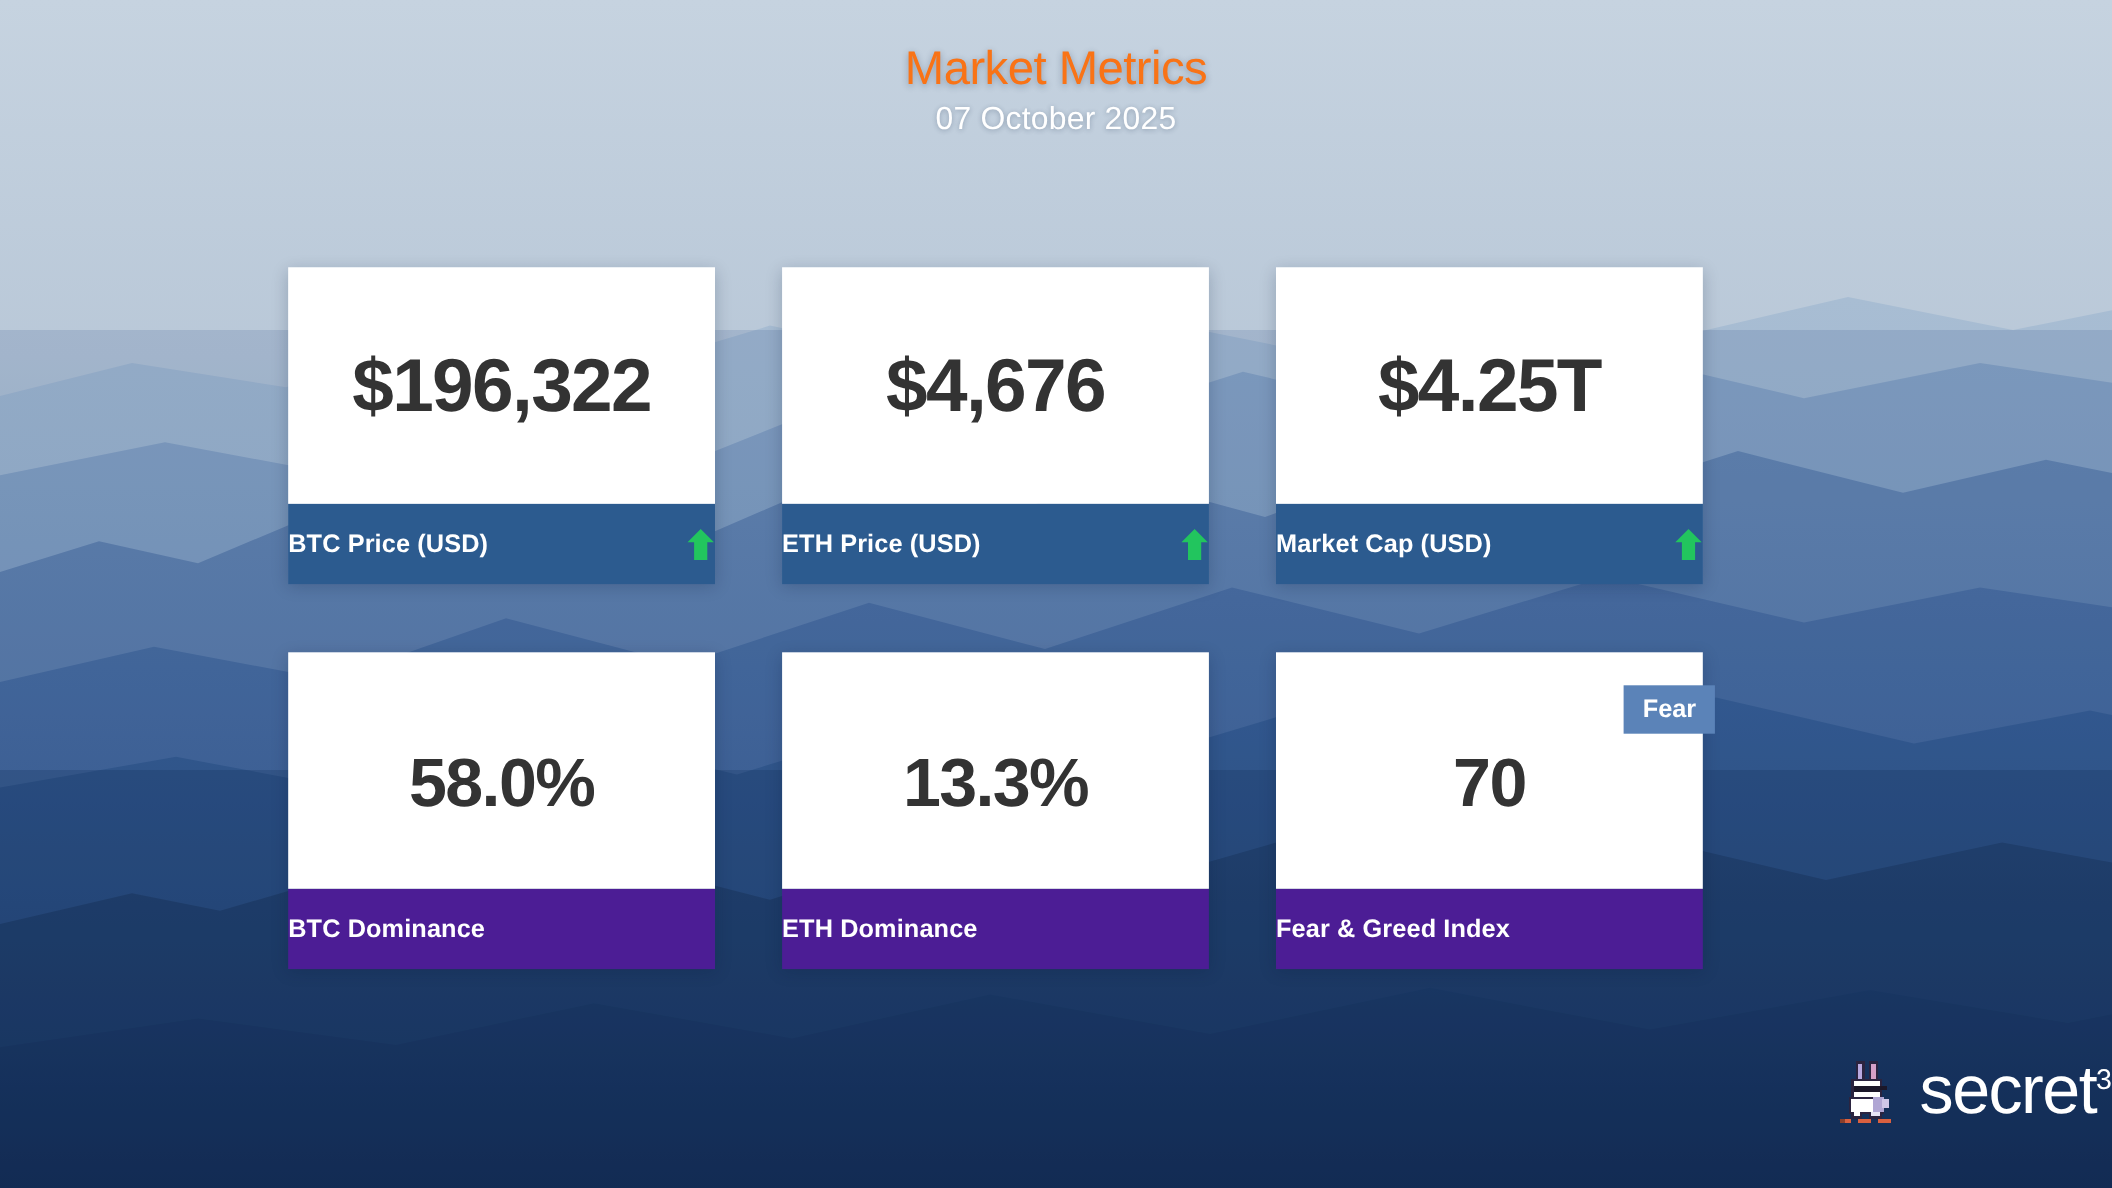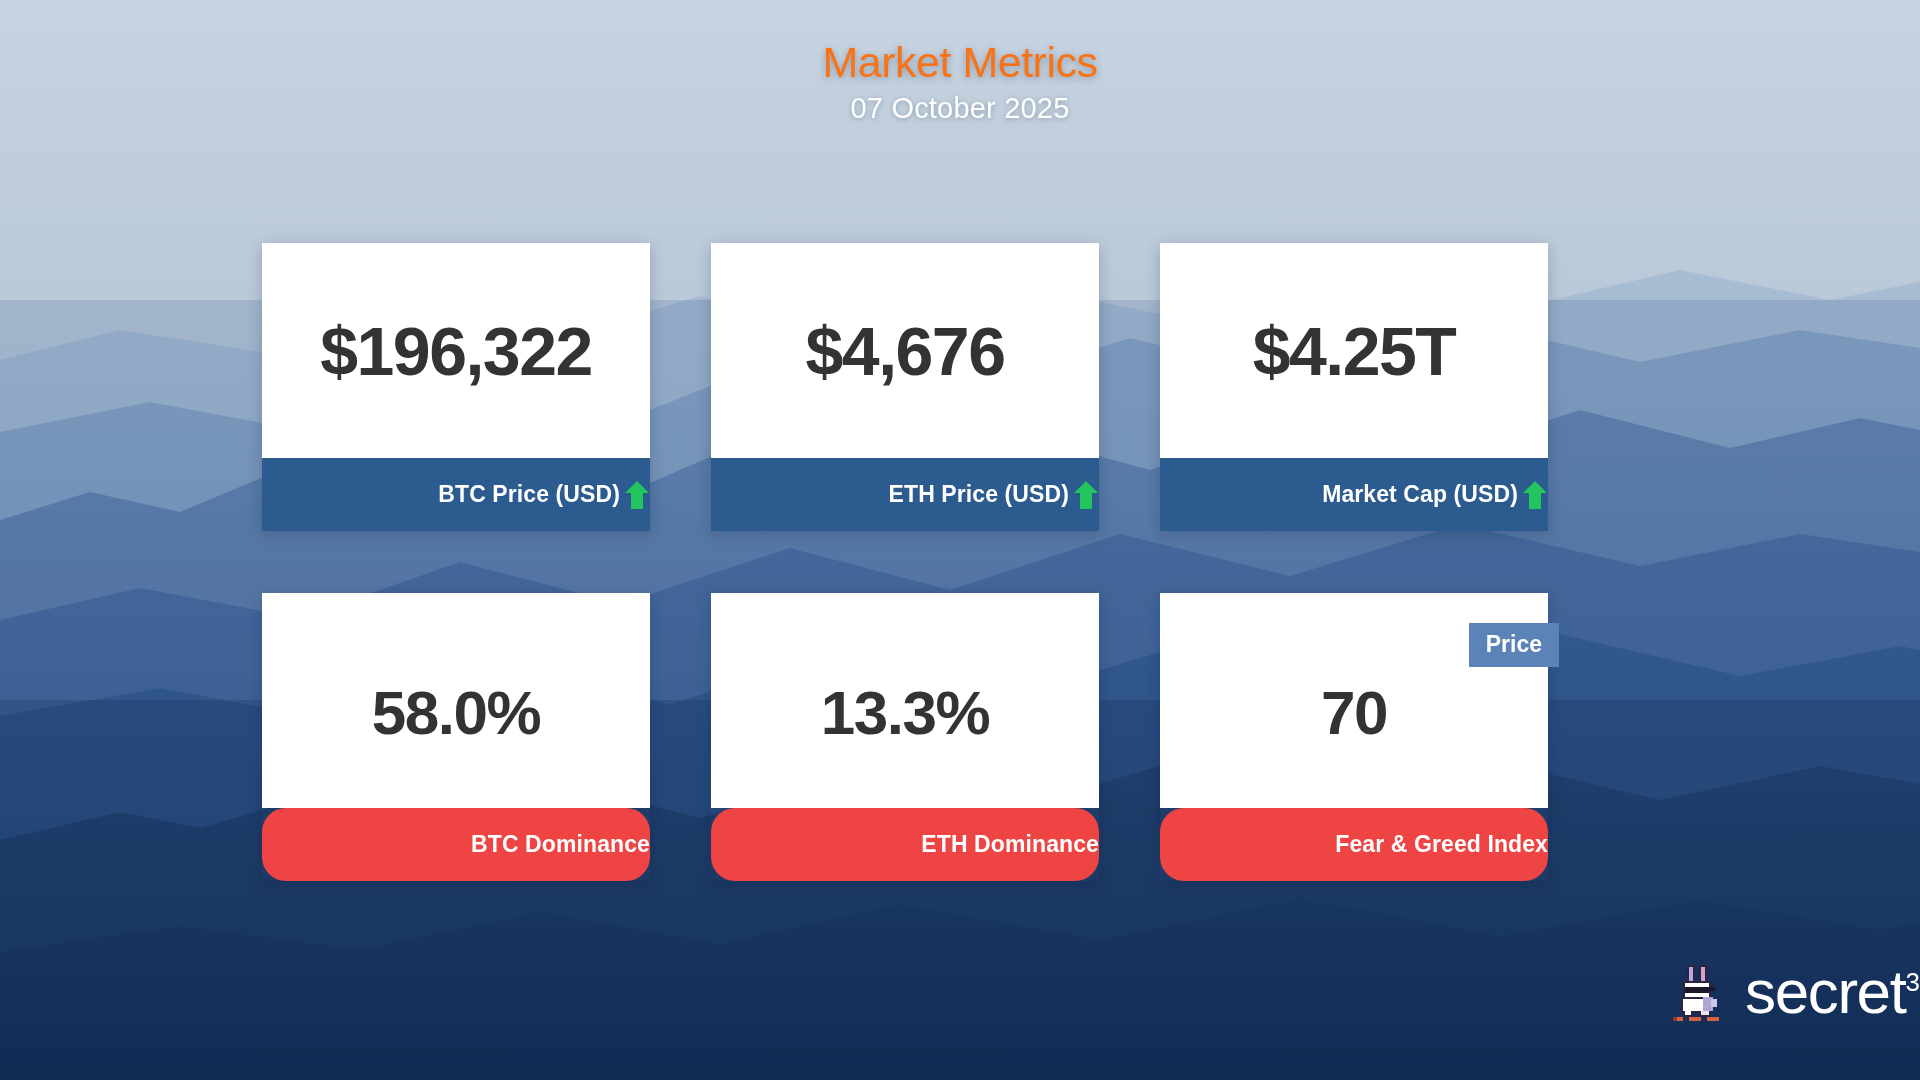--- a/index.html
+++ b/index.html
@@ -50,24 +50,24 @@
     display:flex; align-items:center; justify-content:center;
     position:relative; min-height:0;
   }
   .value-text {
     font-size:68px; font-weight:bold; color:#333333;
     letter-spacing:-1.5px; line-height:1; white-space:nowrap;
   }
   .card.row2 .value-text { font-size:62px;margin-top:24px; }
   .card-label {
     height:73px; background:#2c5b8f;
-    display:flex; align-items:center; justify-content:flex-end;
+    display:flex; align-items:center; justify-content:space-between;
     gap:4px;
   }
-  .card.row2 .card-label { background:#ef4444;border-radius:24px; }
+  .card.row2 .card-label { background:#4c1d95; }
   .label-text {
     font-size:23px; font-weight:bold; color:#ffffff;
     letter-spacing:0.1px; white-space:nowrap;
   }
   .card.row2 .label-text { font-weight:bold; }
 
   
   .arrow-icon { display:inline-flex; width:26px; height:30px; flex:0 0 auto; }
   .arrow-icon svg { display:block; }
 
@@ -223,21 +223,21 @@
       <span class="value-text">13.3%</span>
     </div>
     <div class="card-label">
       <span class="label-text">ETH Dominance</span>
     </div>
   </div>
 
   <div class="card row2">
     <div class="card-value">
       <span class="value-text">70</span>
-      <span class="badge">Price</span>
+      <span class="badge">Fear</span>
     </div>
     <div class="card-label">
       <span class="label-text">Fear &amp; Greed Index</span>
     </div>
   </div>
 
 </div>
 
 <div class="footer">
   <span>

